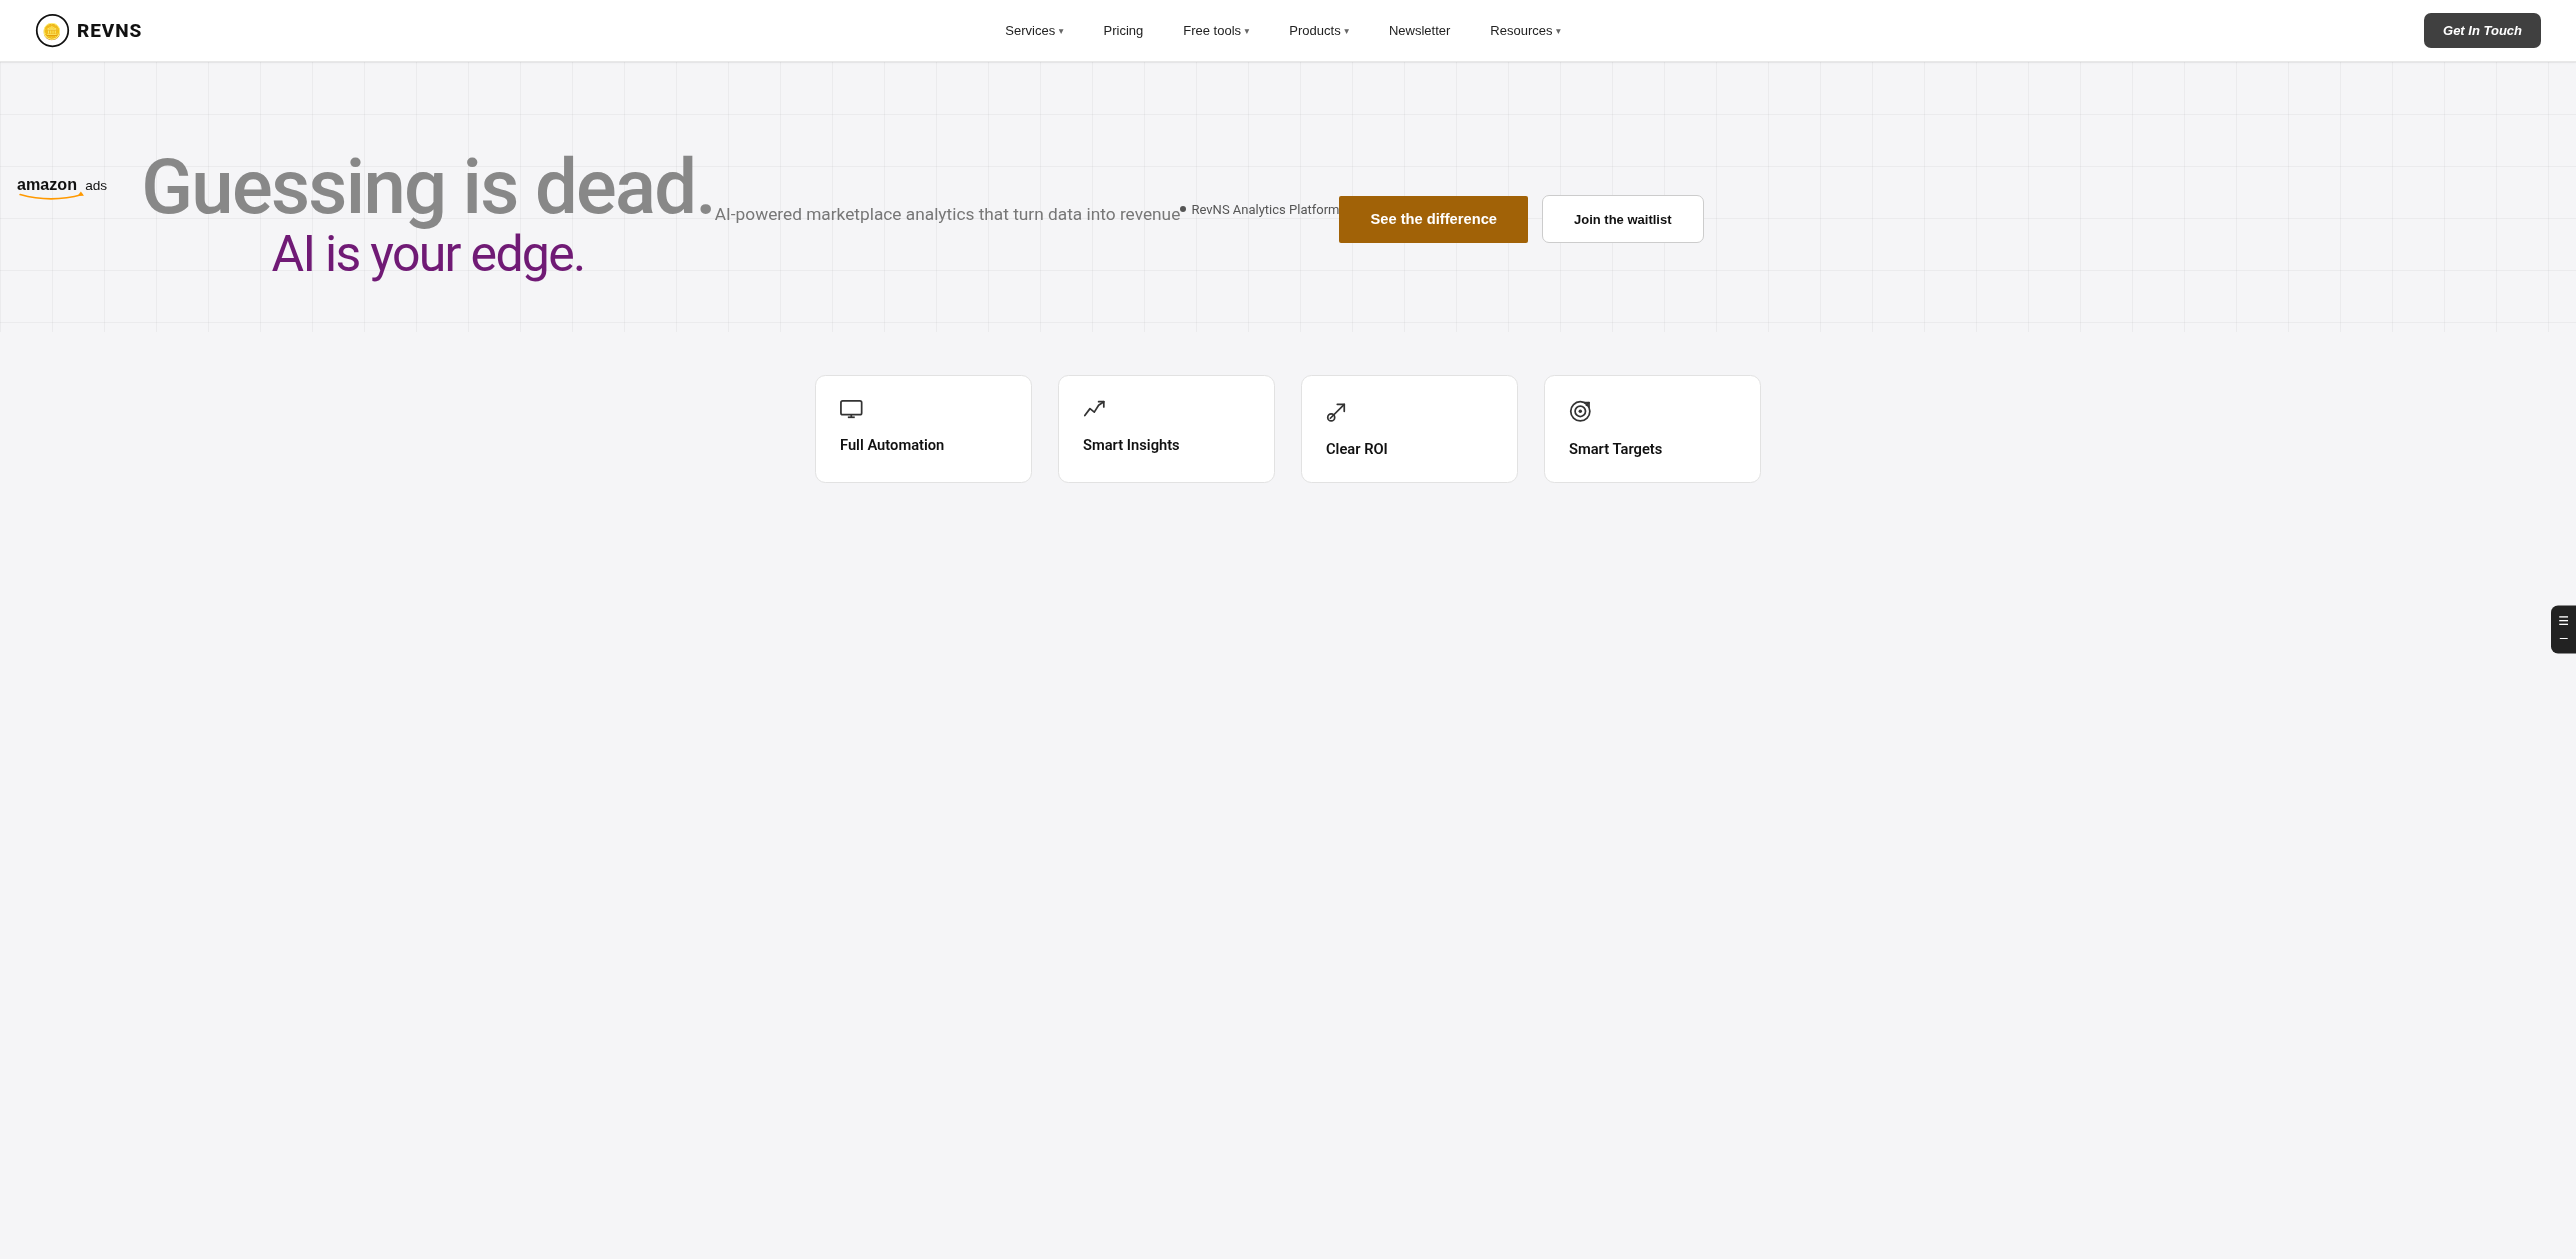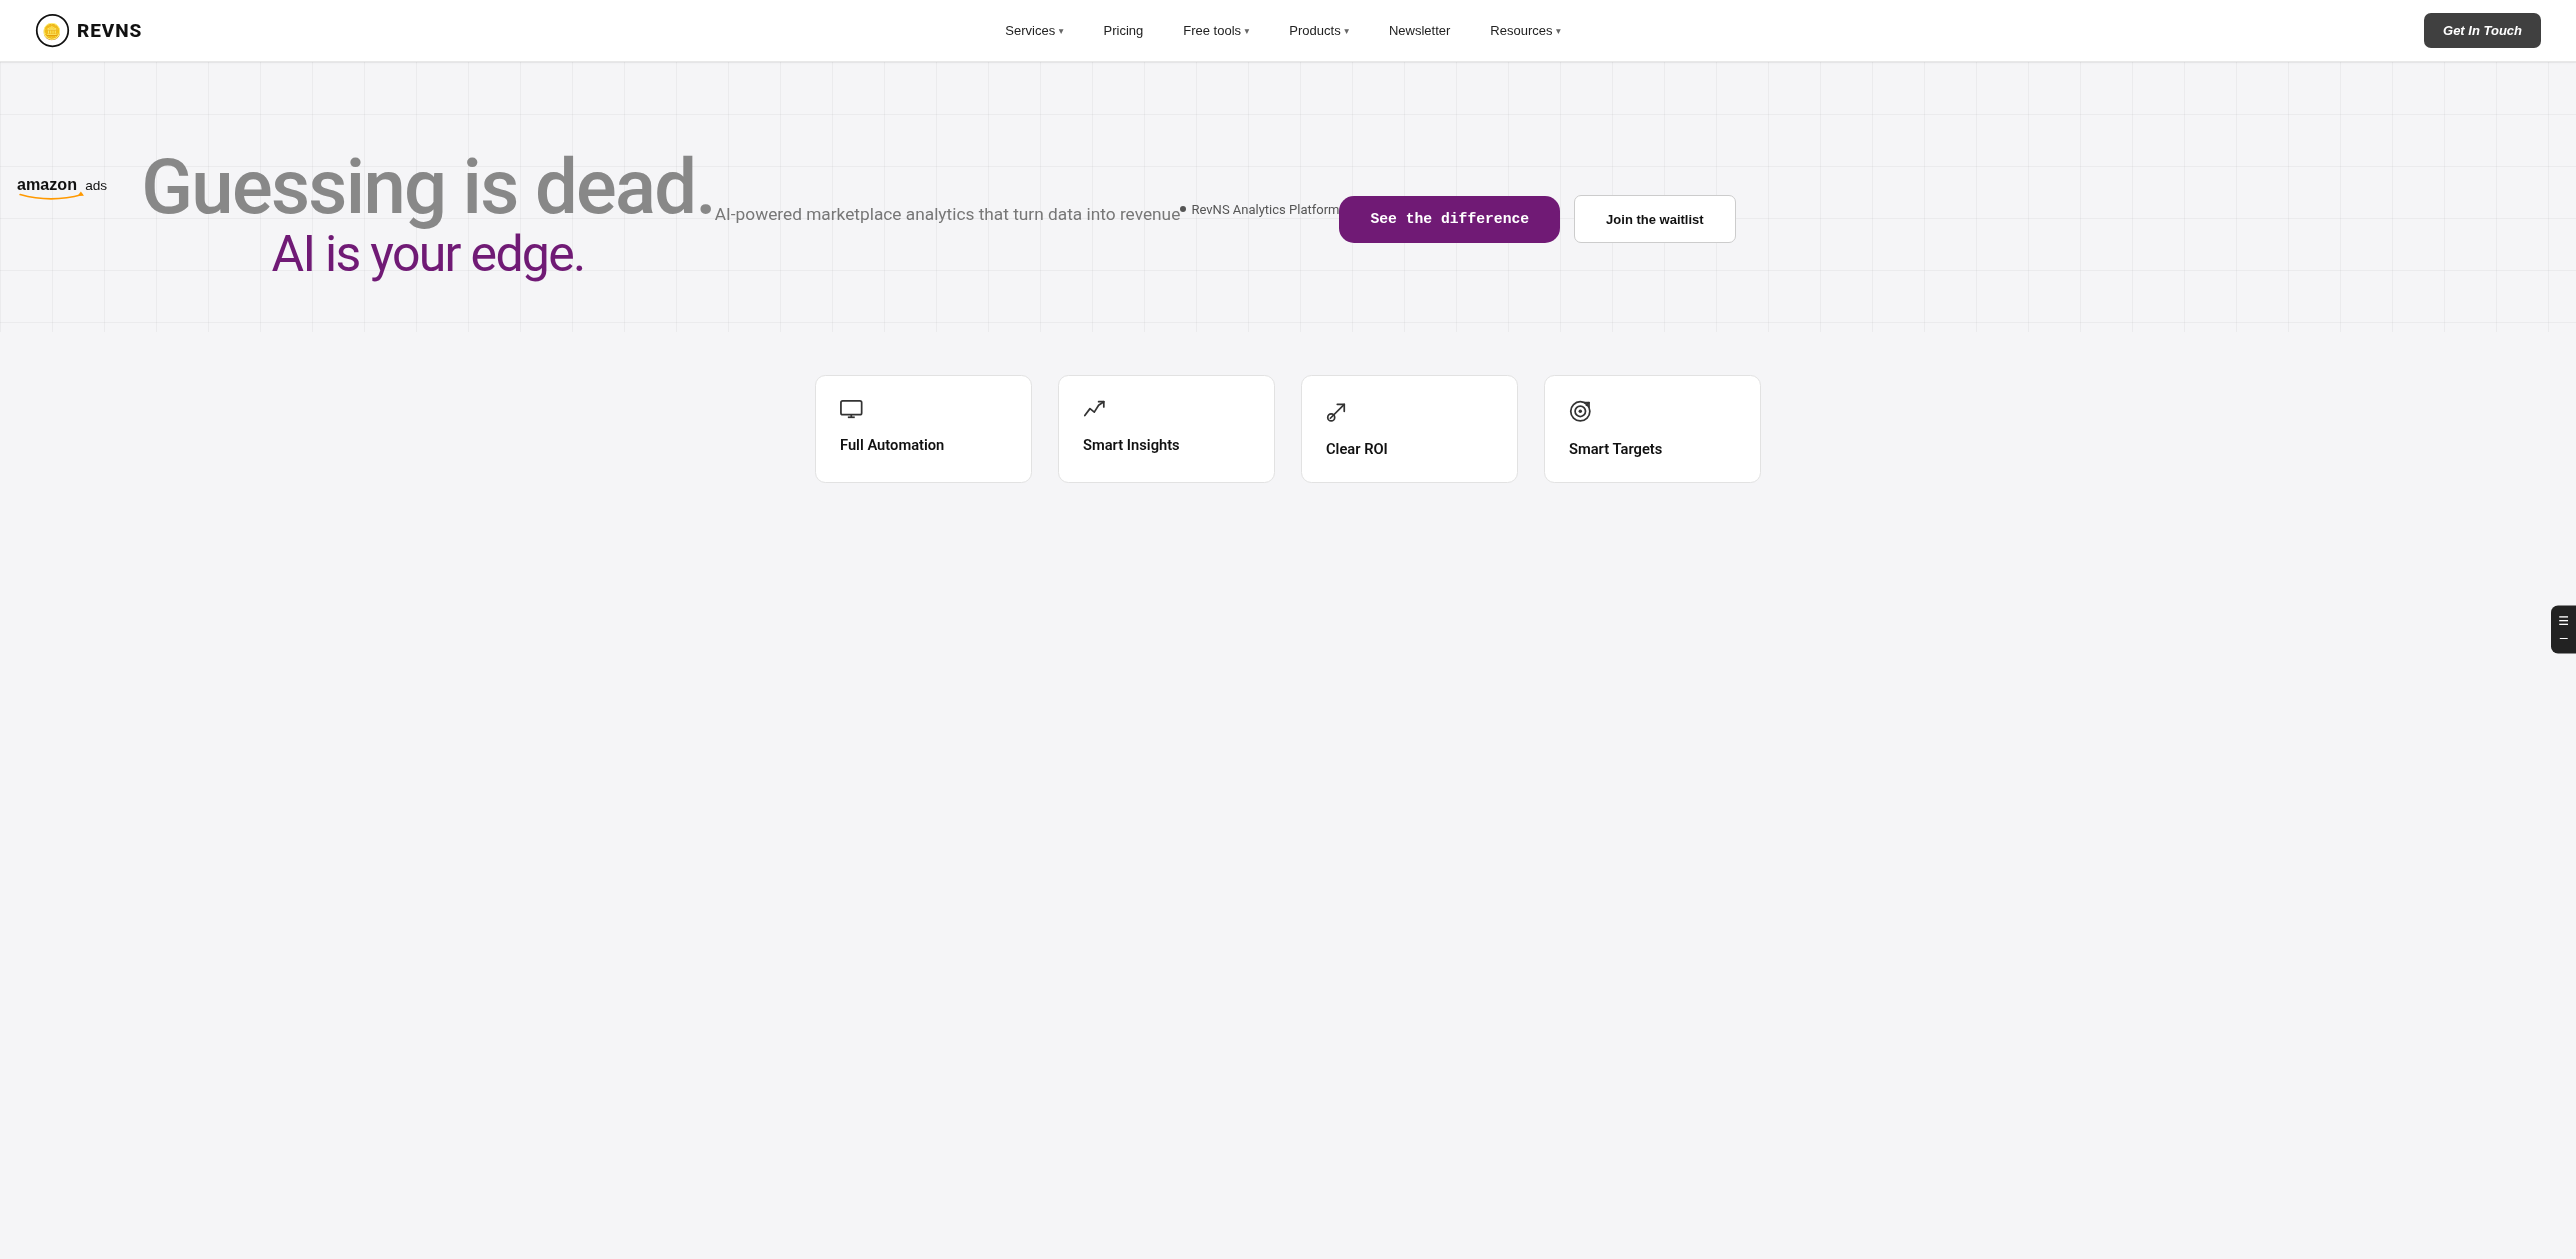--- a/index.html
+++ b/index.html
@@ -100,24 +100,24 @@
       width: 6px; height: 6px; border-radius: 50%; background: #555;
       display: inline-block;
     }
 
     .hero-buttons {
       margin-top: 35px;
       display: flex; gap: 14px; align-items: center;
       position: relative; z-index: 1;
     }
     .btn-primary {
-      background: #701a75; color: #fff;
-      border: none; border-radius: 15px;
+      background: #a16207; color: #fff;
+      border: none; border-radius: 2px;
       padding: 15.6px 31px;
-      font-size: 14.7px; font-weight: 600; cursor: pointer; font-family: Liberation Mono, monospace;
+      font-size: 14.7px; font-weight: 600; cursor: pointer;
     }
     .btn-secondary {
       background: #fff; color: #111;
       border: 1.3px solid #ccc; border-radius: 7px;
       padding: 15.6px 31px;
       font-size: 13px; font-weight: 600; cursor: pointer;
     }
 
     
     .features {

